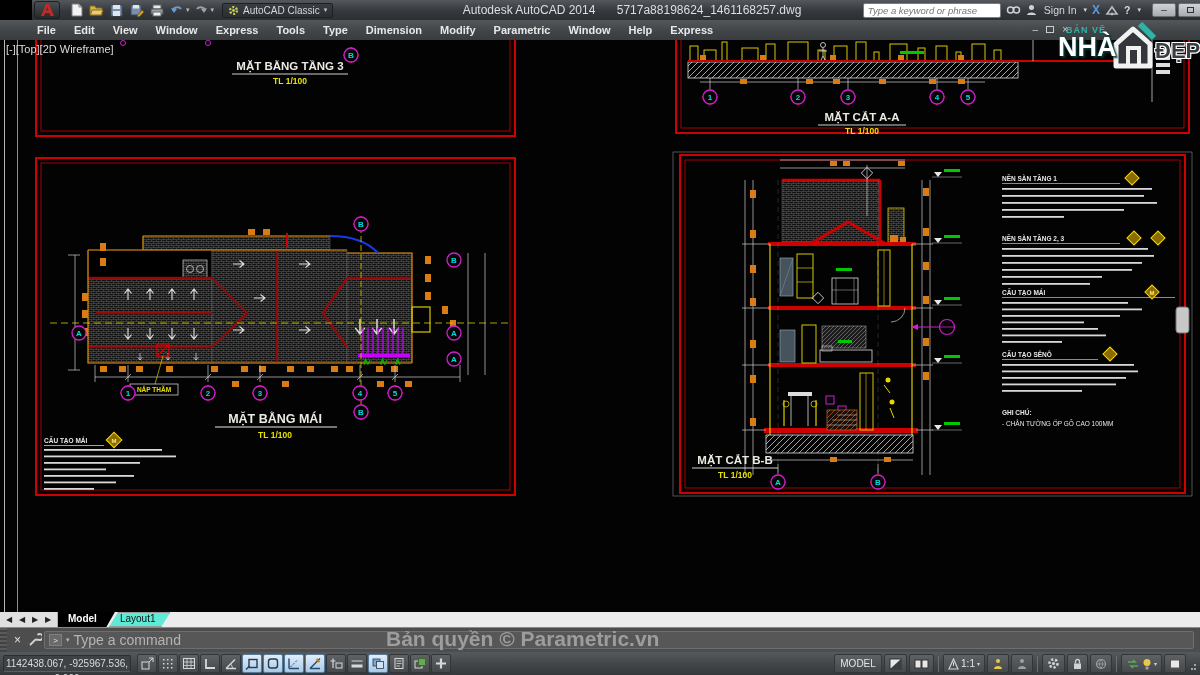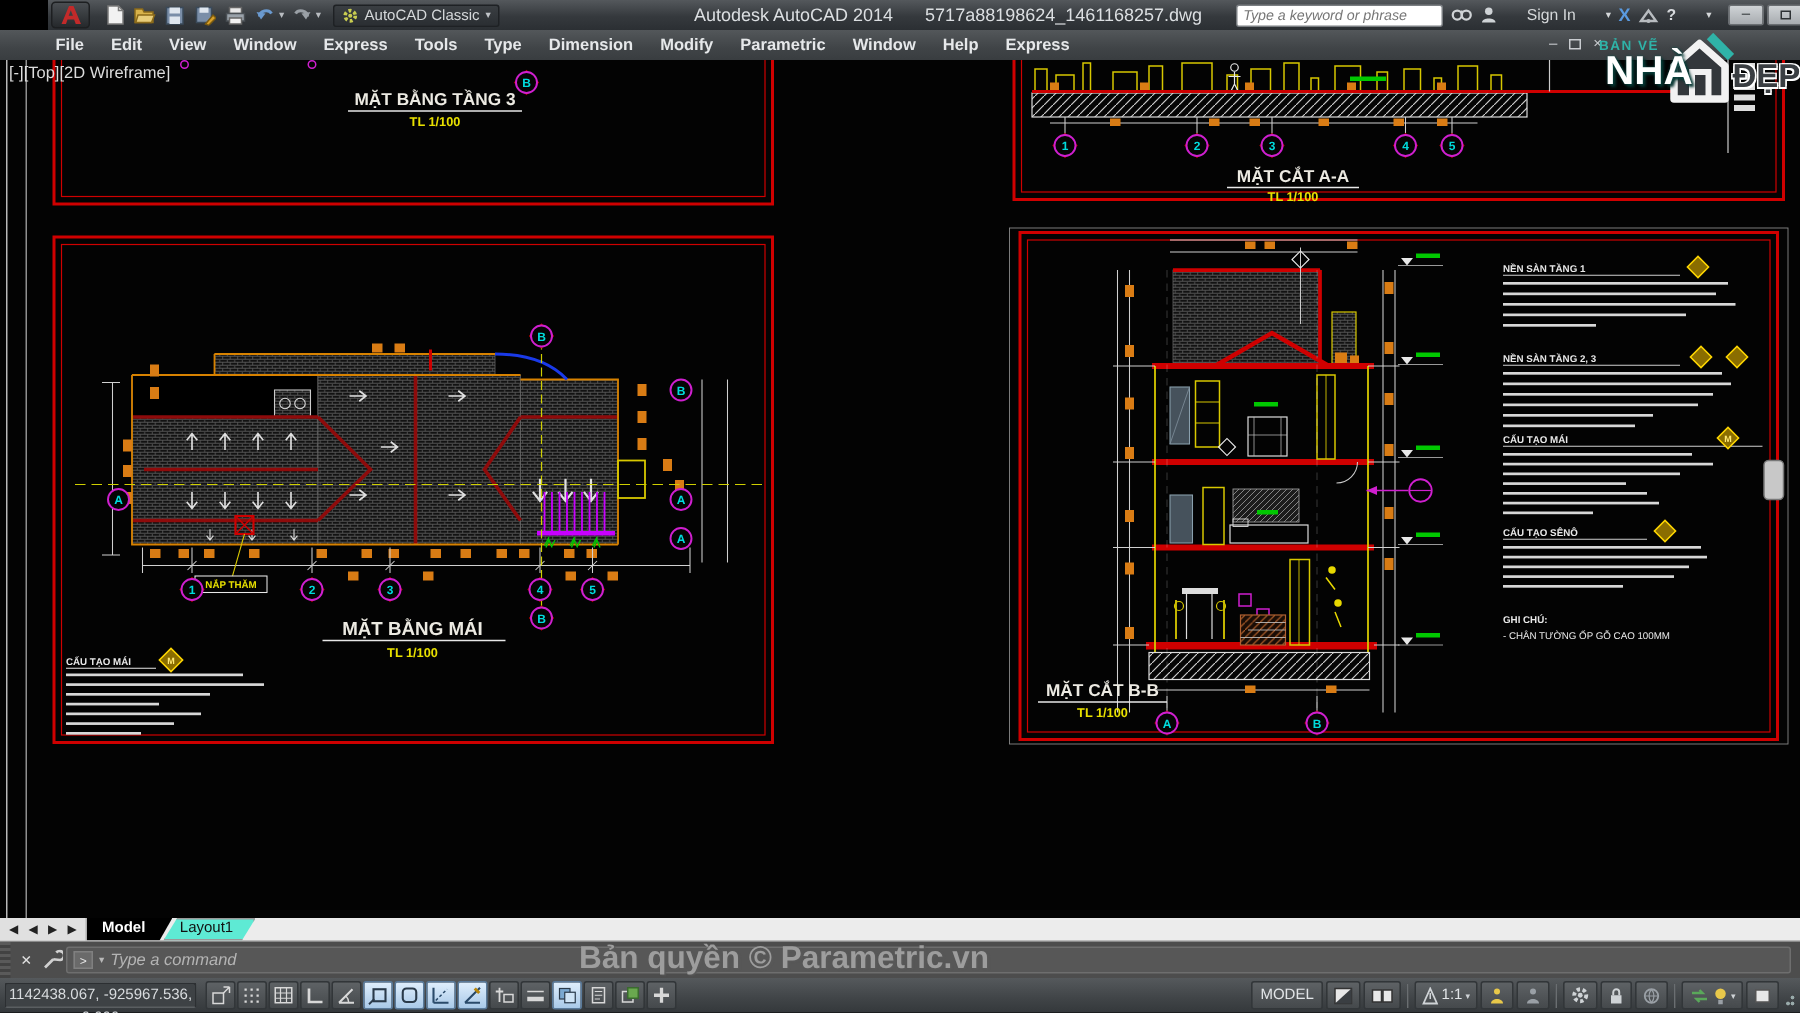--- a/index.html
+++ b/index.html
@@ -15,36 +15,36 @@
   .qat .dd{color:#b8bcc0;font-size:7px;margin-left:-2px;}
   .wsbox{display:flex;align-items:center;gap:4px;background:linear-gradient(#3a3e42,#2a2e32);
     border:1px solid #1e2124;border-radius:2px;height:15px;padding:0 5px;margin-left:8px;color:#d5d8da;font-size:10px;}
   .wsbox .dd{font-size:7px;color:#c0c4c8;}
   .titletext{position:absolute;left:0;right:0;top:0;height:20px;text-align:center;line-height:20px;
     color:#dcdfe2;font-size:12px;pointer-events:none;}
   .titletext .doc{margin-left:18px;}
   .infocenter{position:absolute;right:4px;top:2px;display:flex;align-items:center;gap:5px;height:16px;}
   .ic-search{width:138px;height:15px;background:#fff;border:1px solid #7a7e82;border-radius:2px;
     font-size:9.5px;font-style:italic;color:#8a8a8a;padding:0 4px;font-family:"Liberation Sans",sans-serif;}
-  .ic-btn{display:flex;align-items:center;gap:20px;color:#d5d8da;font-size:10.5px;}
+  .ic-btn{display:flex;align-items:center;gap:7px;color:#d5d8da;font-size:10.5px;}
   .winbtns{display:flex;gap:2px;margin-left:6px;}
   .winbtn{width:24px;height:14px;background:linear-gradient(#cfd3d6,#a8acb0);border:1px solid #6a6e72;
     border-radius:2px;color:#2e3235;font-size:10px;line-height:12px;text-align:center;}
   .winbtn .box{display:inline-block;width:7px;height:6px;border:1.5px solid #2e3235;margin-top:3px;}
   
   .menubar{position:absolute;left:0;top:20px;width:1200px;height:20px;
     background:linear-gradient(#53575a,#404447 60%,#393d40);display:flex;align-items:center;z-index:20;font-weight:bold;}
   .menubar .mitem{color:#e6e8ea;font-size:11px;padding:0 9px;line-height:20px;}
   .menubar .mitem:first-child{margin-left:28px;}
   .dwgctl{position:absolute;right:132px;top:24px;display:flex;gap:8px;z-index:25;color:#c9ccd0;font-size:10px;}
   .dwgctl .box{display:inline-block;width:8px;height:7px;border:1.5px solid #c9ccd0;margin-top:2px;}
   
   .brandlogo{position:absolute;right:2px;top:22px;width:140px;height:48px;z-index:40;}
   .brandlogo .l1{position:absolute;left:8px;top:3px;color:#2fb3a8;font-size:9px;font-weight:bold;letter-spacing:1px;}
-  .brandlogo .l2{position:absolute;left:12px;top:10px;color:#fff;font-size:27px;font-weight:bold;
+  .brandlogo .l2{position:absolute;left:0;top:10px;color:#fff;font-size:27px;font-weight:bold;
     text-shadow:0 0 2px #0c4f4a,2px 2px 2px #06332f;letter-spacing:0px;}
   .brandlogo .l3{position:absolute;left:97px;top:16px;color:#3a3e42;font-size:22px;font-weight:bold;
     text-shadow:-1px -1px 0 #fff,1px -1px 0 #fff,-1px 1px 0 #fff,1px 1px 0 #fff;}
   .brandlogo svg{position:absolute;left:52px;top:0px;}
   
   .canvas{position:absolute;left:0;top:40px;width:1200px;height:572px;background:#030303;}
   .vplabel{position:absolute;left:6px;top:3px;color:#dcdcdc;font-size:11px;z-index:5;}
   .vline1{position:absolute;left:4px;top:0;width:1px;height:572px;background:#b8b8b8;}
   .vline2{position:absolute;left:17px;top:0;width:1px;height:572px;background:#8f8f8f;}
   .canvas-wm{position:absolute;left:86px;top:538px;font-size:26px;font-weight:bold;color:#7e7e7e;
@@ -72,21 +72,21 @@
   
   .cmdbar{position:absolute;left:0;top:628px;width:1200px;height:24px;background:#4d4d4d;
     display:flex;align-items:center;z-index:10;}
   .cmd-grip{width:7px;height:100%;background:repeating-linear-gradient(#5a5a5a 0 2px,#424242 2px 4px);}
   .cmd-x{color:#e0e0e0;font-size:12px;padding:0 7px;}
   .cmd-field{flex:1;height:18px;margin:3px 6px 3px 2px;background:#575757;border:1px solid #6e6e6e;
     border-radius:2px;display:flex;align-items:center;gap:4px;padding:0 4px;}
   .cmd-prompt{width:13px;height:12px;background:#6a6a6a;border:1px solid #808080;color:#e8e8e8;
     font-size:8px;text-align:center;line-height:11px;}
   .cmd-dd{color:#b8b8b8;font-size:7px;}
-  .cmd-text{color:#b4b4b4;font-size:11px;font-style:italic;}
+  .cmd-text{color:#b4b4b4;font-size:14px;}
   .cmd-wm{position:absolute;left:386px;top:627px;font-size:21px;font-weight:bold;color:#9d9d9d;
     text-shadow:1px 1px 1px #5a5a5a;z-index:12;pointer-events:none;}
   
   .statusbar{position:absolute;left:0;top:652px;width:1200px;height:23px;
     background:linear-gradient(#55595c,#404447 60%,#34383b);display:flex;align-items:center;z-index:10;}
   .coords{width:128px;height:17px;margin-left:3px;background:#3e4245;border:1px solid #2c2f32;
     border-bottom-color:#5a5e61;color:#d8dbde;font-size:10px;line-height:15px;text-align:center;border-radius:2px;}
   .sb-toggles{display:flex;gap:1px;margin-left:6px;}
   .tgl{width:20px;height:19px;background:linear-gradient(#5e6265,#45494c);border:1px solid #323639;
     border-radius:2px;display:flex;align-items:center;justify-content:center;padding:0;}

